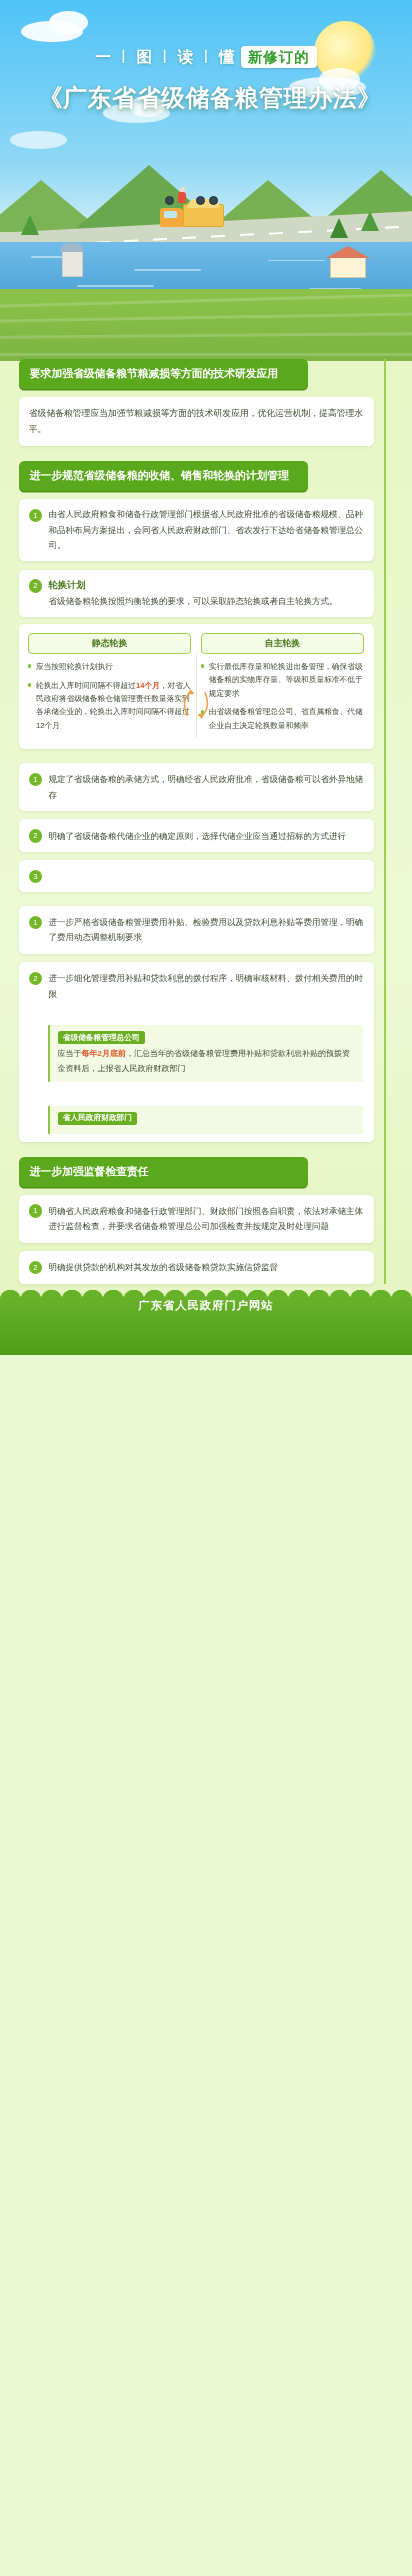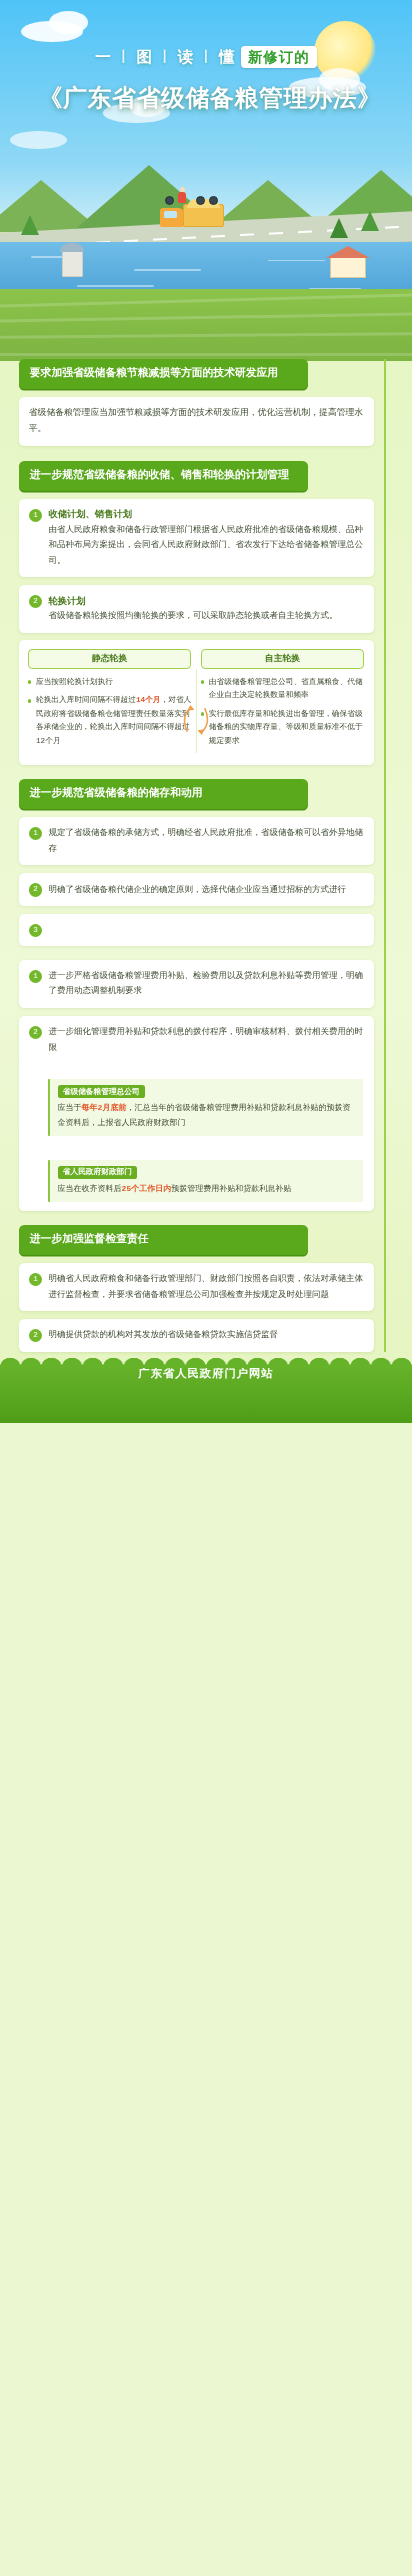--- a/index.html
+++ b/index.html
@@ -187,21 +187,20 @@
     border-bottom: 20.6px solid #4e9c3b;
     z-index: 3;
   }
 
   
   .content {
     position: relative;
     padding: 0 18.5px 0 18.5px;
     background: transparent;
     margin-top: -2.1px;
-    font-family: Liberation Mono, monospace;
   }
   .timeline {
     position: absolute;
     left: 384px;
     top: 0;
     bottom: 0;
     width: 1.5px;
     background: #9ed04a;
   }
   .section { position: relative; margin-bottom: 14.4px; }
@@ -449,21 +448,20 @@
       <div class="sec-head">要求加强省级储备粮节粮减损等方面的技术研发应用</div>
       <div class="card">省级储备粮管理应当加强节粮减损等方面的技术研发应用，优化运营机制，提高管理水平。</div>
     </div>
 
     <div class="section">
       <div class="sec-head">进一步规范省级储备粮的收储、销售和轮换的计划管理</div>
 
       <div class="item">
         <div class="num">1</div>
         <div class="item-body">
-          <div class="item-title">收储计划、销售计划</div>
           <div class="item-text">由省人民政府粮食和储备行政管理部门根据省人民政府批准的省级储备粮规模、品种和品种布局方案提出，会同省人民政府财政部门、省农发行下达给省储备粮管理总公司。</div>
         </div>
       </div>
 
       <div class="item">
         <div class="num">2</div>
         <div class="item-body">
           <div class="item-title">轮换计划</div>
           <div class="item-text">省级储备粮轮换按照均衡轮换的要求，可以采取静态轮换或者自主轮换方式。</div>
         </div>
@@ -486,28 +484,27 @@
           <svg width="28" height="36" viewBox="0 0 54 70">
             <path d="M10 58 C 2 40, 2 24, 16 12" fill="none" stroke="#f0a04b" stroke-width="3"></path>
             <polygon points="16,6 24,15 10,17" fill="#f0a04b"></polygon>
             <path d="M44 12 C 52 30, 52 46, 38 58" fill="none" stroke="#f0a04b" stroke-width="3"></path>
             <polygon points="38,64 30,55 44,53" fill="#f0a04b"></polygon>
           </svg>
         </div>
 
         <div class="col">
           <div class="col-title">自主轮换</div>
+          <div class="bullet">实行最低库存量和轮换进出备管理，确保省级储备粮的实物库存量、等级和质量标准不低于规定要求</div>
           <div class="bullet">由省级储备粮管理总公司、省直属粮食、代储企业自主决定轮换数量和频率</div>
-          <div class="bullet">实行最低库存量和轮换进出备管理，确保省级储备粮的实物库存量、等级和质量标准不低于规定要求</div>
         </div>
       </div>
     </div>
 
     <div class="section">
-      <div class="sec-head">进一步规范省级储备粮的储存和动用</div>
 
       <div class="item">
         <div class="num">1</div>
         <div class="item-text solo">规定了省级储备粮的承储方式，明确经省人民政府批准，省级储备粮可以省外异地储存</div>
       </div>
       <div class="item">
         <div class="num">2</div>
         <div class="item-text solo">明确了省级储备粮代储企业的确定原则，选择代储企业应当通过招标的方式进行</div>
       </div>
       <div class="item">
@@ -530,23 +527,20 @@
 
         <div class="subcard" style="margin-left:19.6px; align-self:stretch;">
           <div class="tag">省级储备粮管理总公司</div>
           <div class="subtext">
             <span>应当于</span><span class="hl">每年2月底前</span><span>，汇总当年的省级储备粮管理费用补贴和贷款利息补贴的预拨资金资料后，上报省人民政府财政部门</span>
           </div>
         </div>
 
         <div class="subcard" style="margin-left:19.6px; align-self:stretch;">
           <div class="tag">省人民政府财政部门</div>
-          <div class="subtext">
-            <span>应当在收齐资料后</span><span class="hl">25个工作日内</span><span>预拨管理费用补贴和贷款利息补贴</span>
-          </div>
         </div>
       </div>
     </div>
 
     <div class="section">
       <div class="sec-head">进一步加强监督检查责任</div>
 
       <div class="item">
         <div class="num">1</div>
         <div class="item-text solo">明确省人民政府粮食和储备行政管理部门、财政部门按照各自职责，依法对承储主体进行监督检查，并要求省储备粮管理总公司加强检查并按规定及时处理问题</div>

